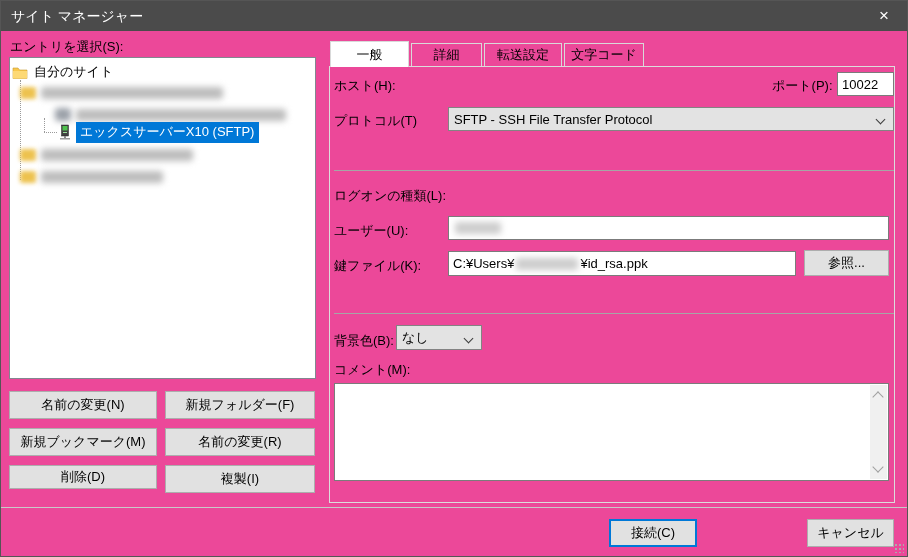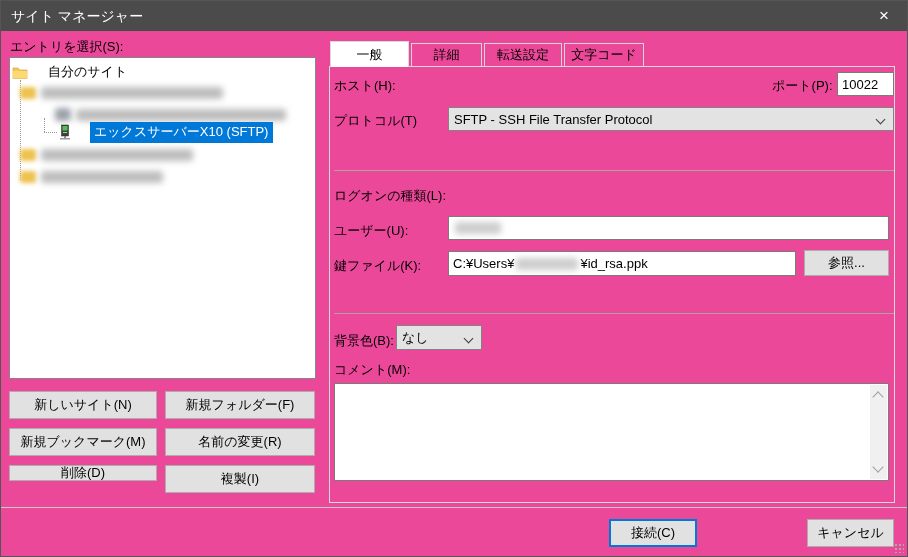--- a/index.html
+++ b/index.html
@@ -8,21 +8,21 @@
        border:1px solid #555;overflow:hidden;font-size:13px;color:#000;}
   
   .titlebar{position:absolute;left:0;top:0;width:100%;height:30px;background:#4b4b4b;}
   .title-text{position:absolute;left:10px;top:0;line-height:30px;color:#fff;font-size:14px;}
   .close-btn{position:absolute;right:0;top:0;width:46px;height:30px;color:#fff;font-size:17px;
              display:flex;align-items:center;justify-content:center;cursor:pointer;}
   
   .lbl{position:absolute;white-space:nowrap;}
   .tree{position:absolute;left:8px;top:56px;width:307px;height:322px;background:#fff;
         border:1px solid #828790;box-sizing:border-box;}
-  .tree-row{position:absolute;height:18px;display:flex;align-items:center;white-space:nowrap;gap:14px;}
+  .tree-row{position:absolute;height:18px;display:flex;align-items:center;white-space:nowrap;}
   .sel{background:#0078d7;color:#fff;padding:1px 5px 2px 4px;}
   .blurblob{filter:blur(3px);background:#bdbdbd;border-radius:3px;position:absolute;}
   .blurfolder{filter:blur(2px);background:#edc24f;border-radius:2px;position:absolute;width:16px;height:12px;}
   .dotv{position:absolute;width:0;border-left:1px dotted #9a9a9a;}
   .doth{position:absolute;height:0;border-top:1px dotted #9a9a9a;}
   
   .btn{position:absolute;background:#e1e1e1;border:1px solid #adadad;box-sizing:border-box;
        display:flex;align-items:center;justify-content:center;font-size:13px;cursor:pointer;}
   .btn-focus{border:2px solid #0078d7;}
   
@@ -101,25 +101,25 @@
       <div class="blurfolder" style="left:10px;top:91px;"></div>
       <div class="blurblob" style="left:31px;top:91px;width:152px;height:12px;"></div>
     </div>
 
     <div>
       <div class="blurfolder" style="left:10px;top:113px;"></div>
       <div class="blurblob" style="left:31px;top:113px;width:122px;height:12px;"></div>
     </div>
   </div>
 
-  <div class="btn" style="left:8px;top:390px;width:148px;height:28px;">新しいサイト(N)</div>
+  <div class="btn" style="left:8px;top:390px;width:148px;height:28px;">名前の変更(N)</div>
   <div class="btn" style="left:164px;top:390px;width:150px;height:28px;">新規フォルダー(F)</div>
   <div class="btn" style="left:8px;top:427px;width:148px;height:28px;">新規ブックマーク(M)</div>
   <div class="btn" style="left:164px;top:427px;width:150px;height:28px;">名前の変更(R)</div>
-  <div class="btn" style="left:8px;top:464px;width:148px;height:16px;">削除(D)</div>
+  <div class="btn" style="left:8px;top:464px;width:148px;height:24px;">削除(D)</div>
   <div class="btn" style="left:164px;top:464px;width:150px;height:28px;">複製(I)</div>
 
   <div class="tab tab-active" style="left:329px;top:40px;width:79px;height:26px;">一般</div>
   <div class="tab" style="left:410px;top:42px;width:71px;height:24px;">詳細</div>
   <div class="tab" style="left:483px;top:42px;width:78px;height:24px;">転送設定</div>
   <div class="tab" style="left:563px;top:42px;width:80px;height:24px;">文字コード</div>
   <div class="tab-page"></div>
 
   <span class="lbl" style="left:333px;top:76px;">ホスト(H):</span>
   <span class="lbl" style="left:771px;top:76px;">ポート(P):</span>

